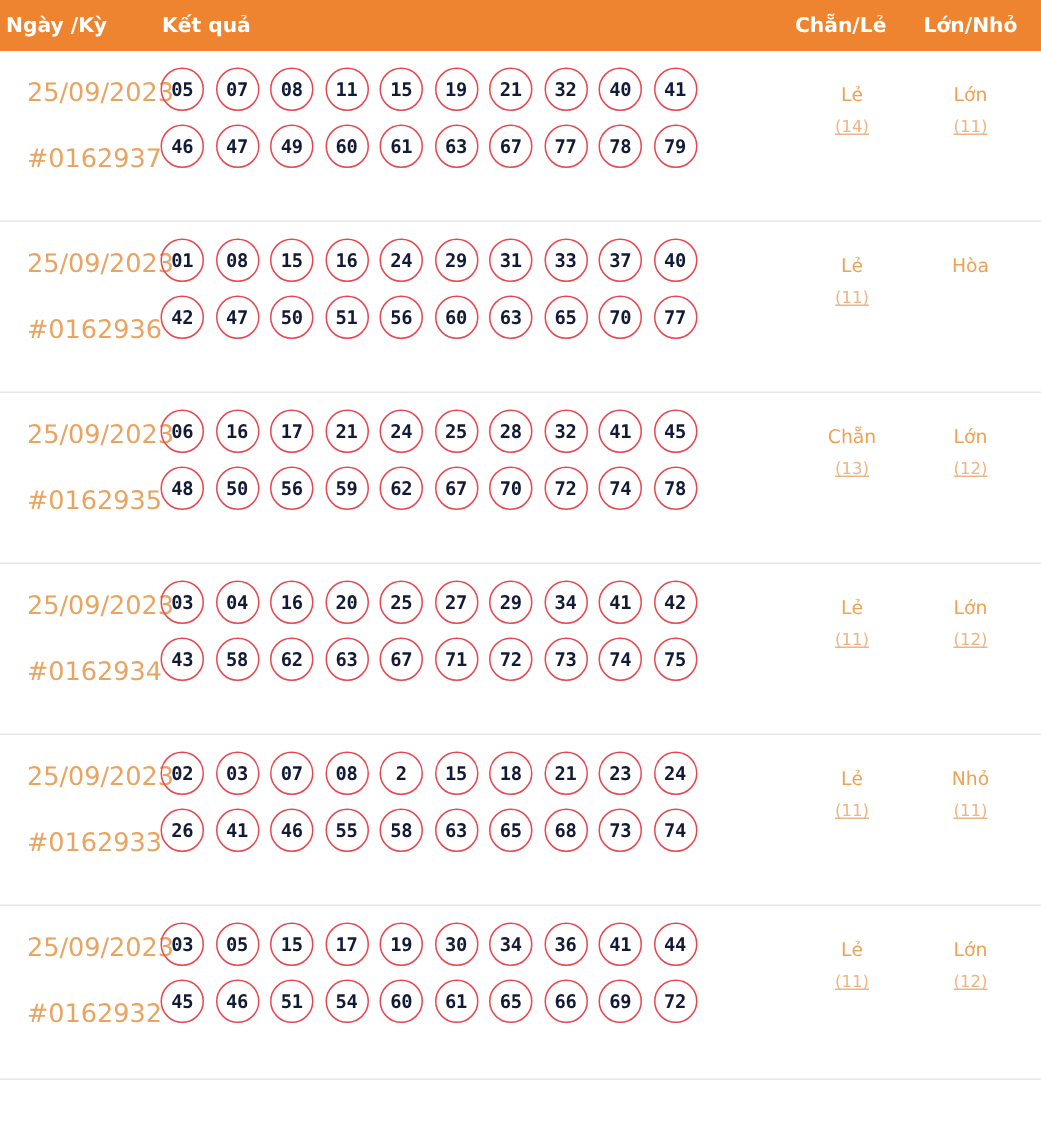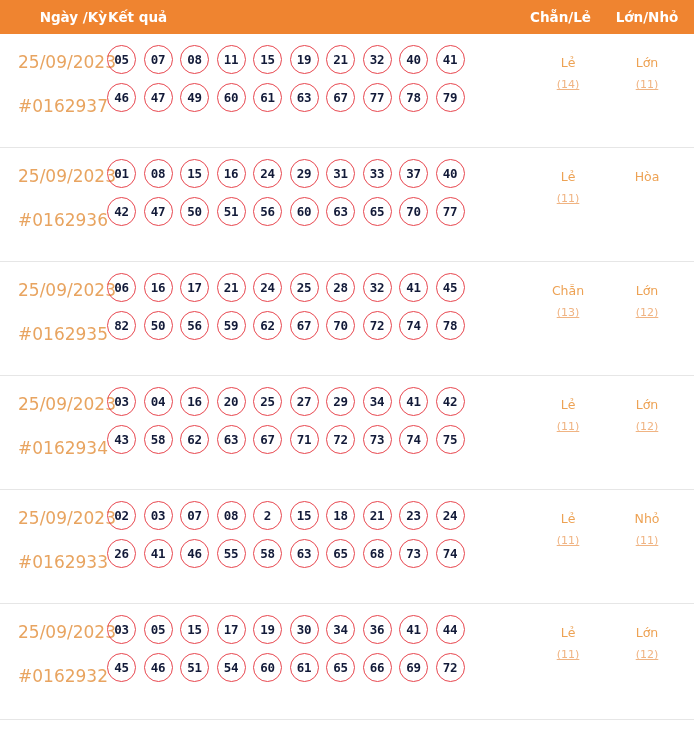--- a/index.html
+++ b/index.html
@@ -22,23 +22,22 @@
     display: flex;
     align-items: center;
     height: 34px;
     background: #ef8430;
     color: #ffffff;
     font-size: 13.5px;
     font-weight: bold;
   }
   .th-date {
     width: 107px;
-    padding-left: 16px;
-    box-sizing: border-box;
-    text-align: right;
+    padding-left: 4px;
+    box-sizing: border-box;
   }
   .th-result {
     flex: 1 1 auto;
     padding-left: 1px;
   }
   .th-oddeven {
     width: 76px;
     text-align: left;
   }
   .th-bigsmall {
@@ -223,21 +222,21 @@
             <div class="ball">17</div>
             <div class="ball">21</div>
             <div class="ball">24</div>
             <div class="ball">25</div>
             <div class="ball">28</div>
             <div class="ball">32</div>
             <div class="ball">41</div>
             <div class="ball">45</div>
           </div>
           <div class="ball-row">
-            <div class="ball">82</div>
+            <div class="ball">48</div>
             <div class="ball">50</div>
             <div class="ball">56</div>
             <div class="ball">59</div>
             <div class="ball">62</div>
             <div class="ball">67</div>
             <div class="ball">70</div>
             <div class="ball">72</div>
             <div class="ball">74</div>
             <div class="ball">78</div>
           </div>

